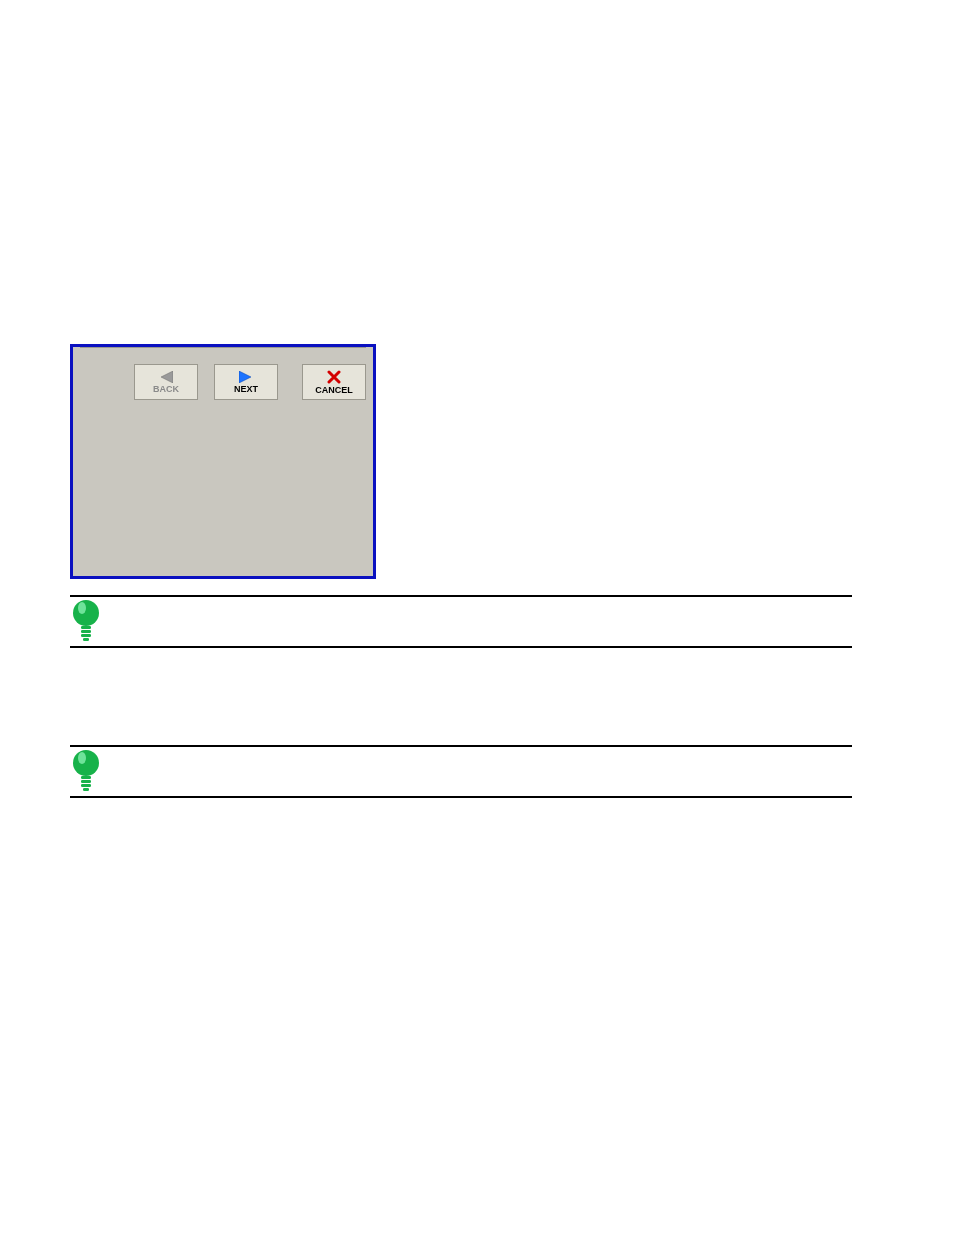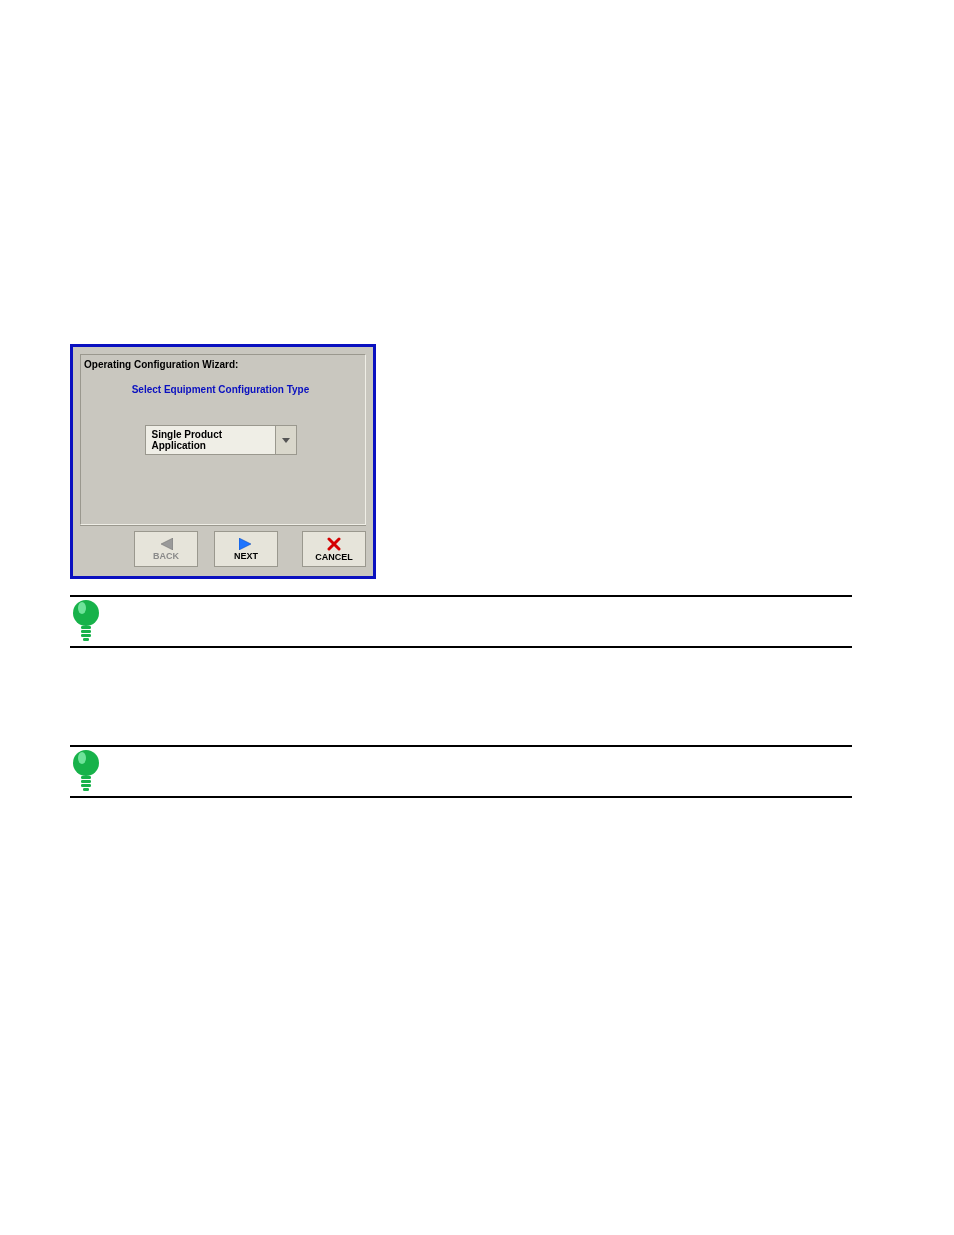--- a/index.html
+++ b/index.html
@@ -82,22 +82,22 @@
   }
   .combo .combo-btn svg { display:block; }
 
   
   .wizard-buttons {
     flex: 0 0 auto;
     height: 46px;
     margin: 0 7px 4px 7px;
     border-top: 1px solid #9a988e;
     display: flex;
-    align-items: center;
-    padding-top: 0;
+    align-items: flex-end;
+    padding-top: 6px;
   }
   .btn-spacer { flex: 1 1 auto; }
   .wbtn {
     width: 62px;
     height: 34px;
     margin-left: 0;
     margin-right: 0;
     border: 1px solid #9a988e;
     background: #e6e4da;
     display: flex;
@@ -130,36 +130,20 @@
     left: 71px;
     width: 30px;
     height: 44px;
   }
   .bulb svg { width: 30px; height: 44px; display:block; }
 </style>
 </head>
 <body>
 
 <div class="wizard">
-  <div class="wizard-inner">
-    <div class="wizard-title">Operating Configuration Wizard:</div>
-
-    <div class="wizard-prompt">Select Equipment Configuration Type</div>
-
-    <div class="combo">
-      <div class="combo-value">Single Product Application</div>
-      <div class="combo-btn">
-        <span>
-          <svg width="8" height="5" viewBox="0 0 8 5">
-            <polygon points="0,0 8,0 4,5" fill="#555"></polygon>
-          </svg>
-        </span>
-      </div>
-    </div>
-  </div>
 
   <div class="wizard-buttons">
     <div class="btn-spacer"></div>
 
     <div class="wbtn disabled">
       <span>
         <svg width="14" height="12" viewBox="0 0 14 12">
           <polygon points="14,0 14,12 2,6" fill="#9a9a9a" stroke="#6a6a6a" stroke-width="0.5"></polygon>
         </svg>
       </span>

